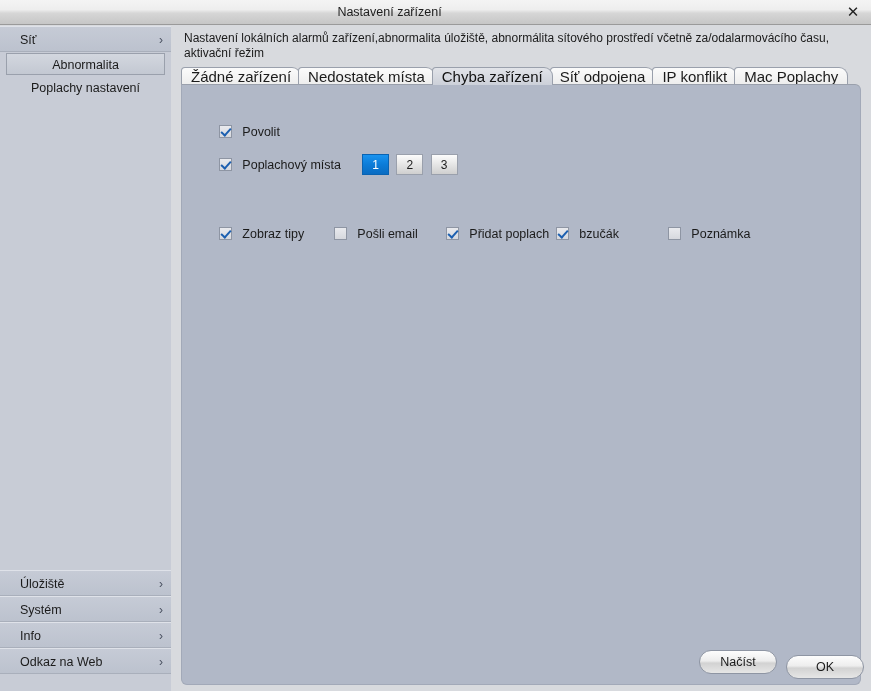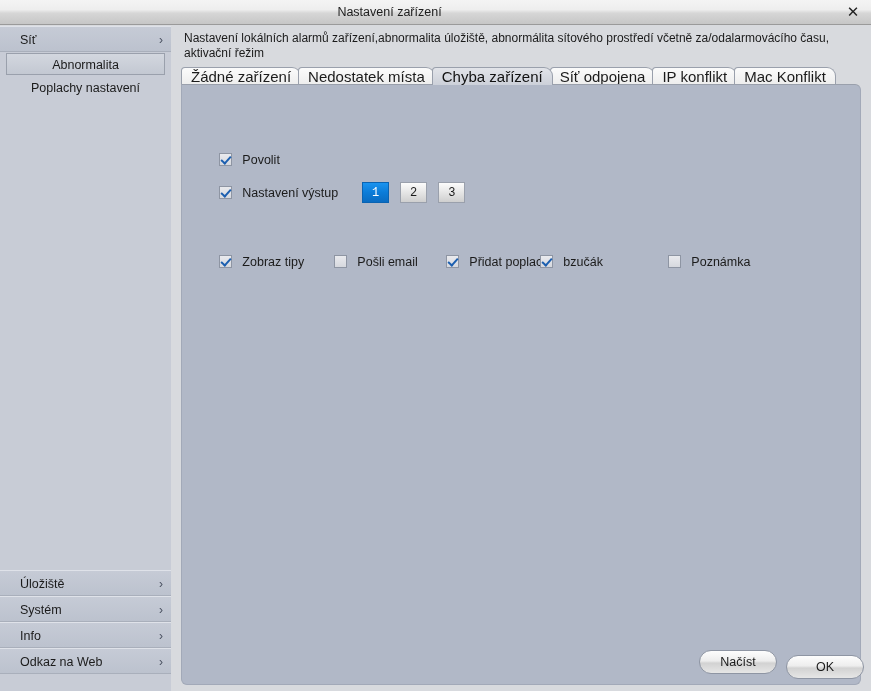--- a/index.html
+++ b/index.html
@@ -179,21 +179,21 @@
     border: solid #1c5fb0;
     border-width: 0 2px 2px 0;
     transform: rotate(42deg);
   }
   .cbx-label {
     font-size: 12.5px;
     color: #1b1b1b;
     margin-left: 7px;
     vertical-align: 0px;
   }
-  .row { position: absolute; margin-top: 28px; }
+  .row { position: absolute; }
   .field-label { font-size: 12.5px; color: #1b1b1b; }
 
   .numbtn {
     display: inline-block;
     width: 27px; height: 21px;
     line-height: 21px;
     text-align: center;
     font-size: 12px;
     color: #1b1b1b;
     background: linear-gradient(to bottom, #fcfcfc 0%, #e8e8e8 45%, #cfcfcf 100%);
@@ -287,54 +287,54 @@
 <div id="main">
 
   <div id="desc">Nastavení lokálních alarmů zařízení,abnormalita úložiště, abnormálita sítového prostředí včetně za/odalarmovácího času, aktivační řežim</div>
 
   <div id="tabs">
     <div class="tab">Žádné zařízení</div>
     <div class="tab">Nedostatek místa</div>
     <div class="tab active">Chyba zařízení</div>
     <div class="tab">Síť odpojena</div>
     <div class="tab">IP konflikt</div>
-    <div class="tab">Mac Konflikt</div>
+    <div class="tab">Mac Poplachy</div>
   </div>
 
   <div id="panel">
 
     <div class="row" style="left:37px; top:40px;">
       <span class="cbx checked"></span>
       <span class="cbx-label">Povolit</span>
     </div>
 
     <div class="row" style="left:37px; top:73px;">
       <span class="cbx checked"></span>
-      <span class="cbx-label">Nastavení výstup</span>
-    </div>
-    <div class="row" style="left:180px; top:69px;font-family:Liberation Mono, monospace;">
+      <span class="cbx-label">Poplachový místa</span>
+    </div>
+    <div class="row" style="left:180px; top:69px;">
       <span class="numbtn sel">1</span>
       <span class="numbtn">2</span>
       <span class="numbtn">3</span>
     </div>
 
 
     <div class="row" style="left:37px; top:142px;">
       <span class="cbx checked"></span>
       <span class="cbx-label">Zobraz tipy</span>
     </div>
     <div class="row" style="left:152px; top:142px;">
       <span class="cbx"></span>
       <span class="cbx-label">Pošli email</span>
     </div>
     <div class="row" style="left:264px; top:142px;">
       <span class="cbx checked"></span>
       <span class="cbx-label">Přidat poplach</span>
     </div>
-    <div class="row" style="left:358px; top:142px;">
+    <div class="row" style="left:374px; top:142px;">
       <span class="cbx checked"></span>
       <span class="cbx-label">bzučák</span>
     </div>
     <div class="row" style="left:486px; top:142px;">
       <span class="cbx"></span>
       <span class="cbx-label">Poznámka</span>
     </div>
 
     <div class="pillbtn" style="left:517px; top:565px;">Načíst</div>
     <div class="pillbtn" style="left:604px; top:534px;margin-top:36px;">OK</div>

